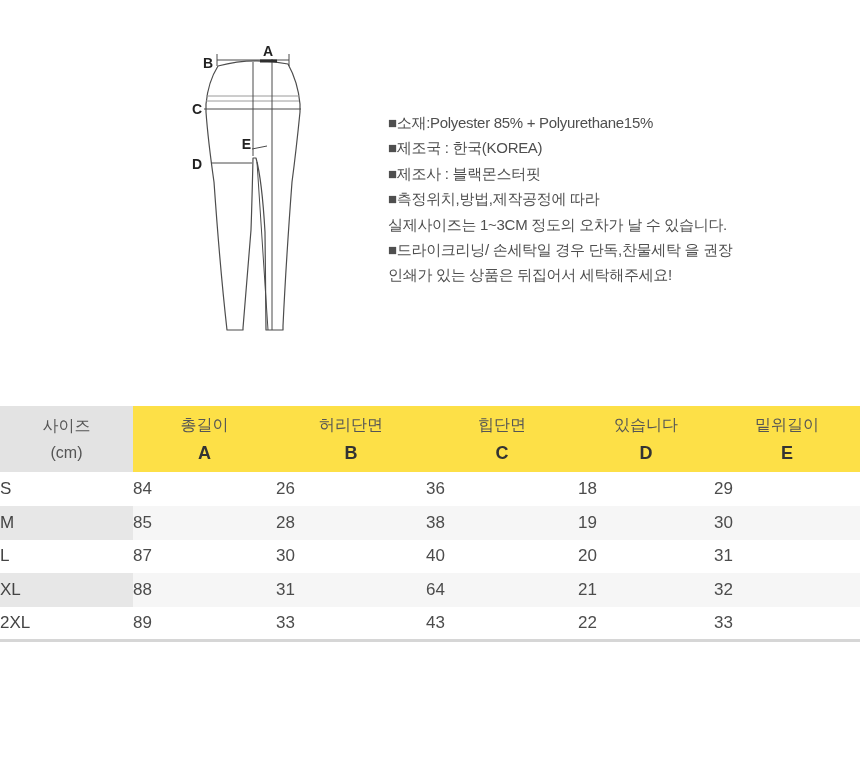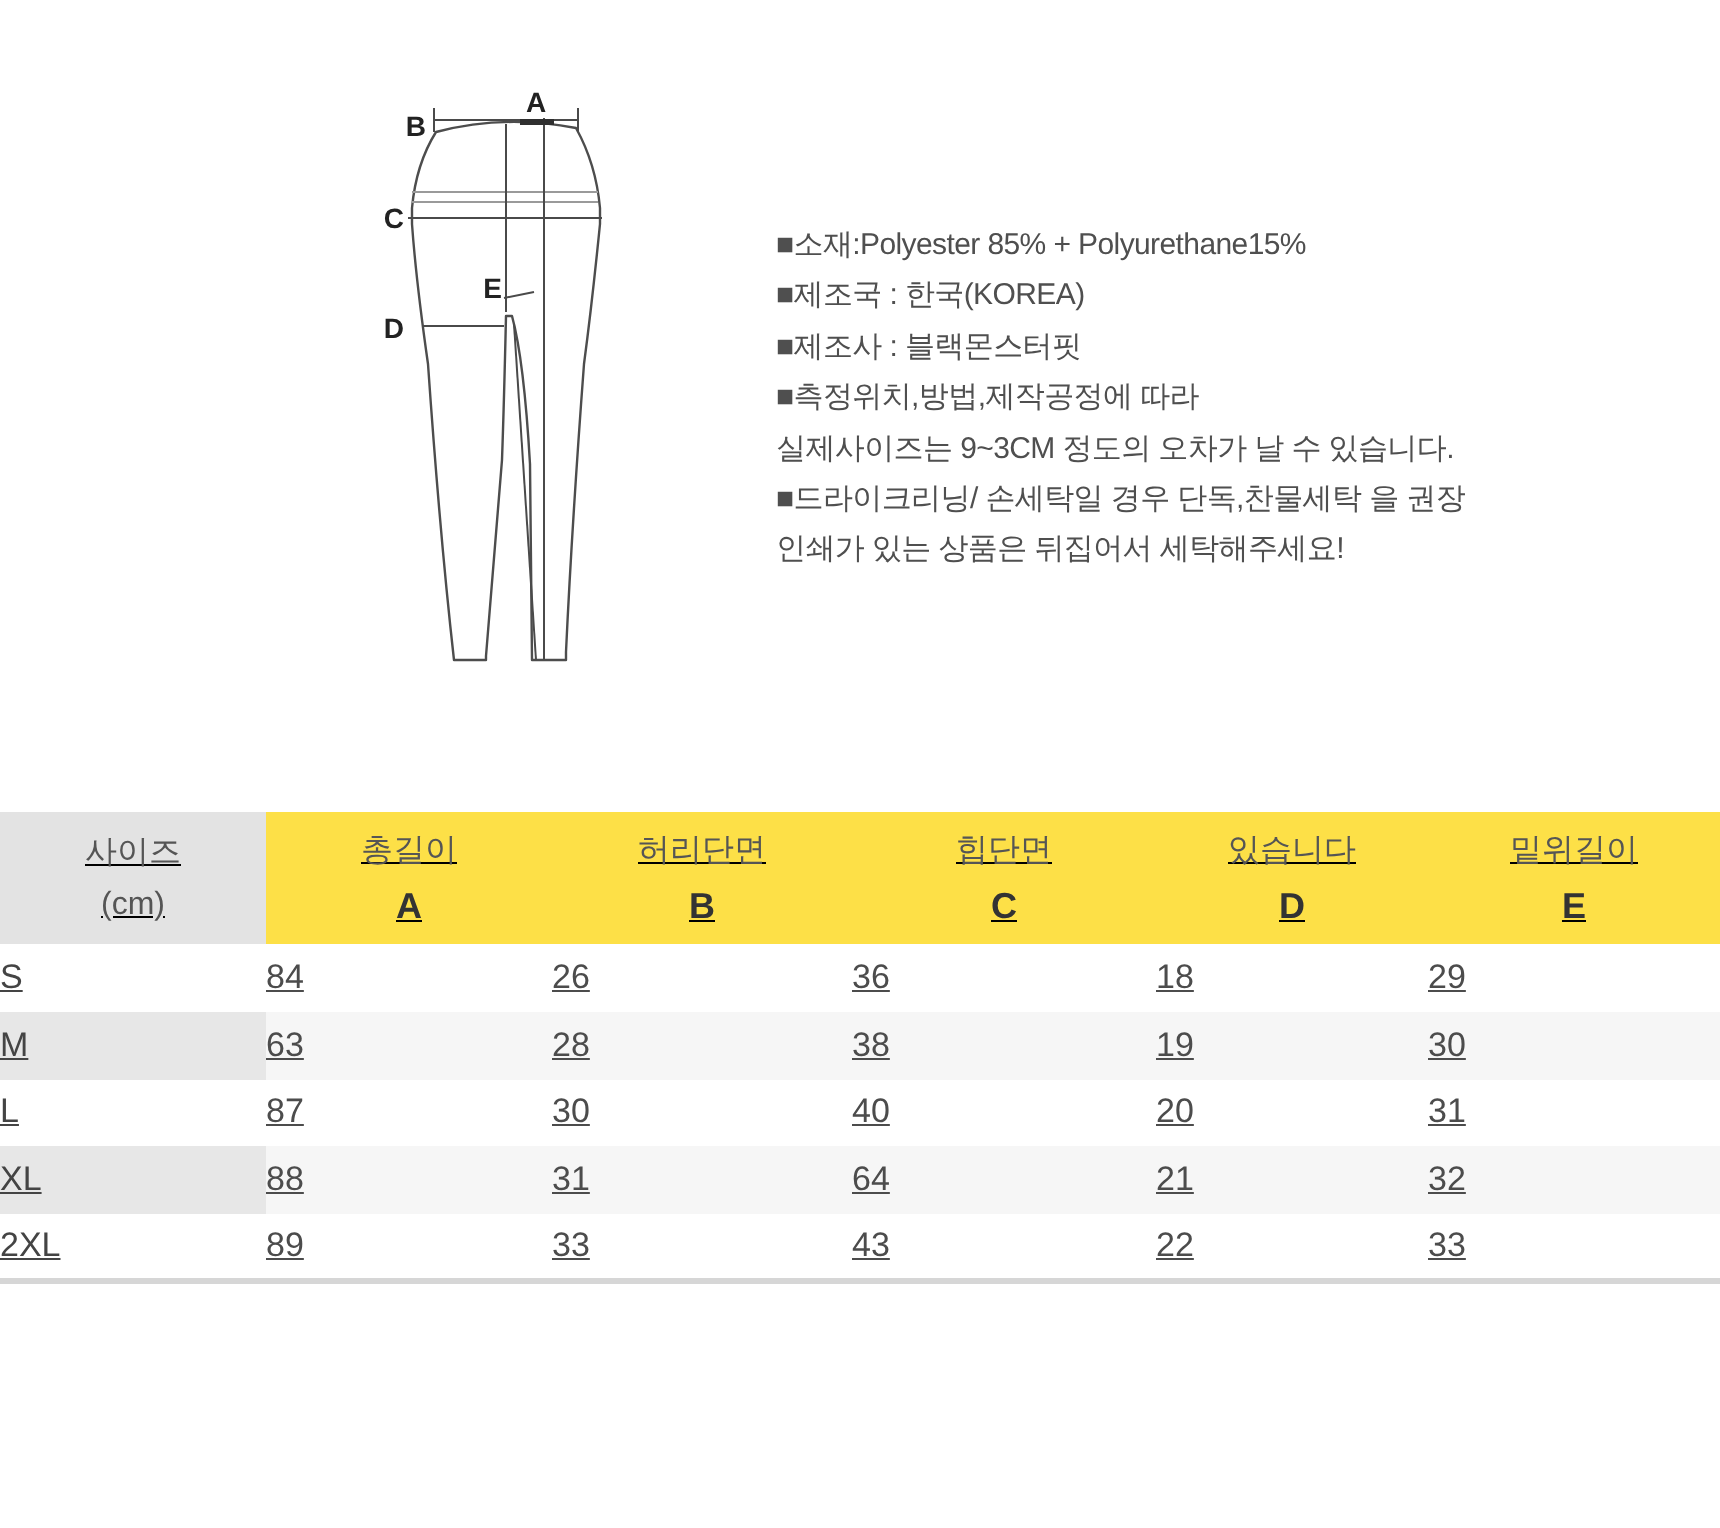--- a/index.html
+++ b/index.html
@@ -36,21 +36,20 @@
     left: 0; top: 406px;
     width: 860px;
     border-collapse: collapse;
     table-layout: fixed;
     border-bottom: 3px solid #d6d6d6;
   }
   .size-table th, .size-table td {
     vertical-align: middle;
     font-weight: 400;
     padding: 0;
-    text-decoration: underline;
   }
   .size-table thead tr { height: 66px; }
   .size-table tbody tr { height: 33.8px; }
   .size-table th { background: #fde047; }
   .size-table th.size-col { background: #e3e3e3; }
   .col-name  { font-size: 16px; color: #555555; }
   .col-letter{ font-size: 18px; color: #333333; font-weight: 700; margin-top: 7px; }
   .size-table td { font-size: 17px; color: #4c4c4c; }
   .size-table td.size-cell { color: #444444; }
   .size-table tr.alt td { background: #f6f6f6; }
@@ -90,21 +89,21 @@
       <text x="202" y="169" text-anchor="end">D</text>
       <text x="251" y="149" text-anchor="end">E</text>
     </g>
   </svg>
 
   <div class="info-block">
     <div class="info-line">■소재:Polyester 85% + Polyurethane15%</div>
     <div class="info-line">■제조국 : 한국(KOREA)</div>
     <div class="info-line">■제조사 : 블랙몬스터핏</div>
     <div class="info-line">■측정위치,방법,제작공정에 따라</div>
-    <div class="info-line">실제사이즈는 9~3CM 정도의 오차가 날 수 있습니다.</div>
+    <div class="info-line">실제사이즈는 1~3CM 정도의 오차가 날 수 있습니다.</div>
     <div class="info-line">■드라이크리닝/ 손세탁일 경우 단독,찬물세탁 을 권장</div>
     <div class="info-line">인쇄가 있는 상품은 뒤집어서 세탁해주세요!</div>
   </div>
 
   <table class="size-table">
     <colgroup>
       <col style="width:133px">
         <col style="width:143px">
         <col style="width:150px">
       <col style="width:152px">
@@ -143,21 +142,21 @@
       <tr>
         <td class="size-cell">S</td>
         <td>84</td>
         <td>26</td>
         <td>36</td>
         <td>18</td>
         <td>29</td>
       </tr>
       <tr class="alt">
         <td class="size-cell">M</td>
-        <td>63</td>
+        <td>85</td>
         <td>28</td>
         <td>38</td>
         <td>19</td>
         <td>30</td>
       </tr>
       <tr>
         <td class="size-cell">L</td>
         <td>87</td>
         <td>30</td>
         <td>40</td>

